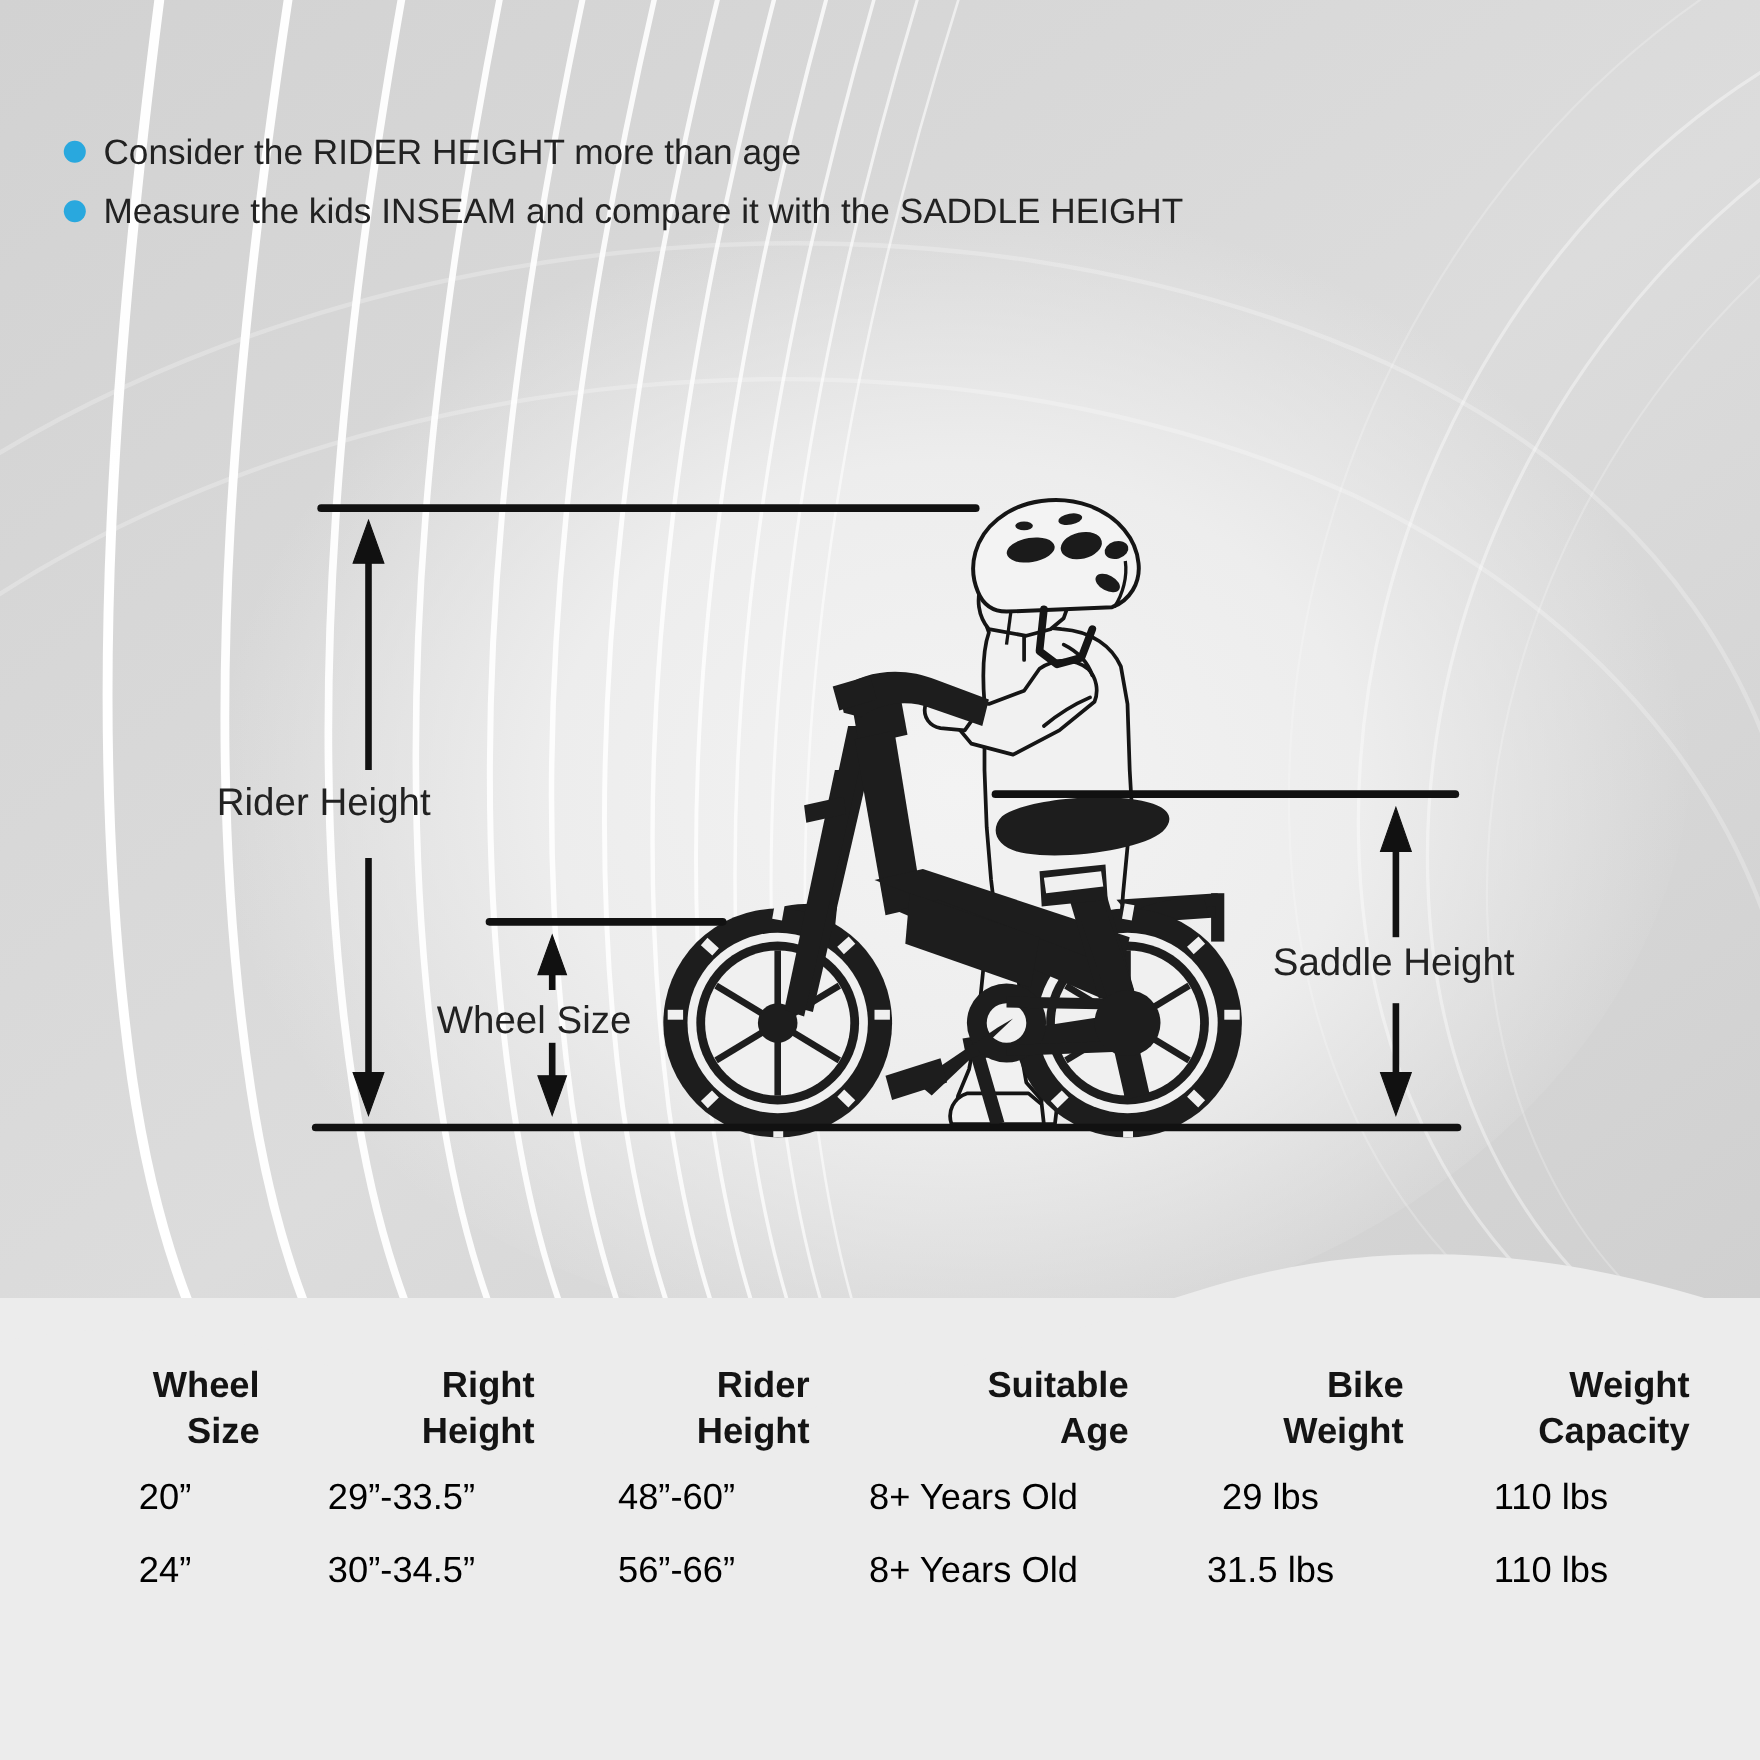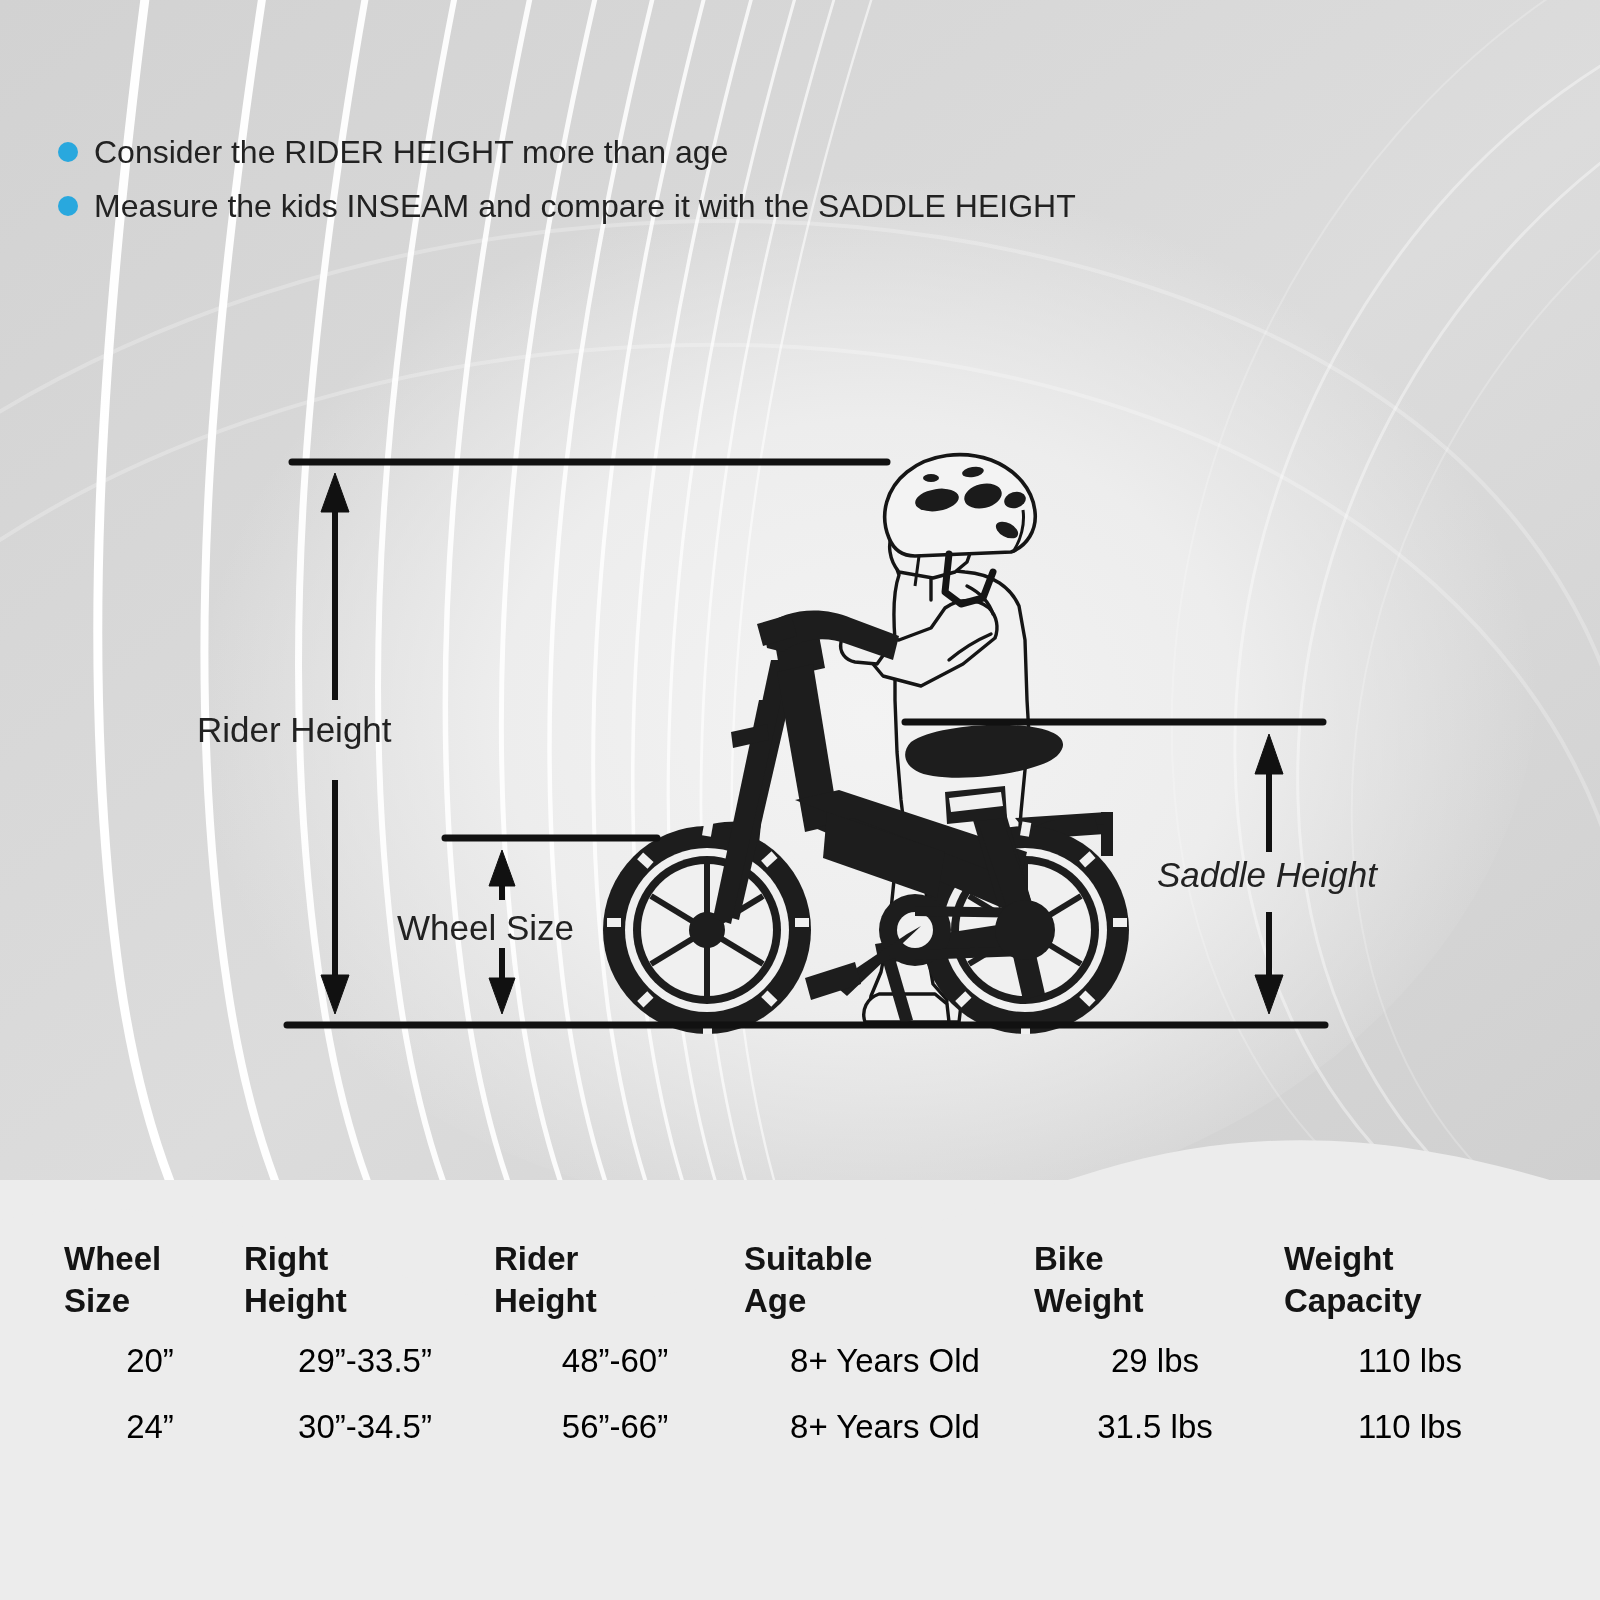--- a/index.html
+++ b/index.html
@@ -26,21 +26,21 @@
   
   .headings{
     position:absolute; left:58px; top:96px; width:1420px;
     z-index:6;
   }
   .title{
     font-size:54px; font-weight:bold; color:#1b1b1b;
     letter-spacing:-0.5px; line-height:1.05;
     white-space:nowrap;
   }
-  .bullets{ margin-top:36px; }
+  .bullets{ margin-top:22px; }
   .bullet-row{
     display:flex; align-items:center; gap:16px;
     margin-bottom:14px;
   }
   .dot{
     width:20px; height:20px; border-radius:50%;
     flex:0 0 20px;
   }
   .bullet-text{
     font-size:32px; color:#222; line-height:1.25; white-space:nowrap;
@@ -50,34 +50,34 @@
   .diagram{
     position:absolute; left:15px; top:0; width:1600px; height:1324px;
     z-index:5;
   }
   .dlabel{
     position:absolute;
     font-size:35px; color:#222; white-space:nowrap;
   }
   #lbl-rider{ left:182px; top:710px; }
   #lbl-wheel{ left:382px; top:908px; }
-  #lbl-saddle{ left:1142px; top:855px;font-style:italic; }
+  #lbl-saddle{ left:1142px; top:855px; }
 
   
   .table-wrap{
     position:absolute; left:0; top:1180px; width:1600px; height:420px;
     z-index:7;
   }
   table.spec{
     width:1480px; margin:0 auto; border-collapse:collapse;
     table-layout:fixed;
   }
   table.spec th{
     font-size:33px; font-weight:bold; color:#141414;
-    padding:16px 4px 6px 4px; text-align:left; vertical-align:bottom;
+    padding:16px 4px 6px 4px; text-align:right; vertical-align:bottom;
     line-height:1.28;
   }
   table.spec td{
     font-size:33px; color:#000000; text-align:center;
     padding:12px 4px; line-height:1.25; white-space:nowrap;
   }
   .c0{ width:180px; } .c1{ width:250px; } .c2{ width:250px; }
   .c3{ width:290px; } .c4{ width:250px; } .c5{ width:260px; }
   .hdr-spacer{ height:42px; }
 </style>

